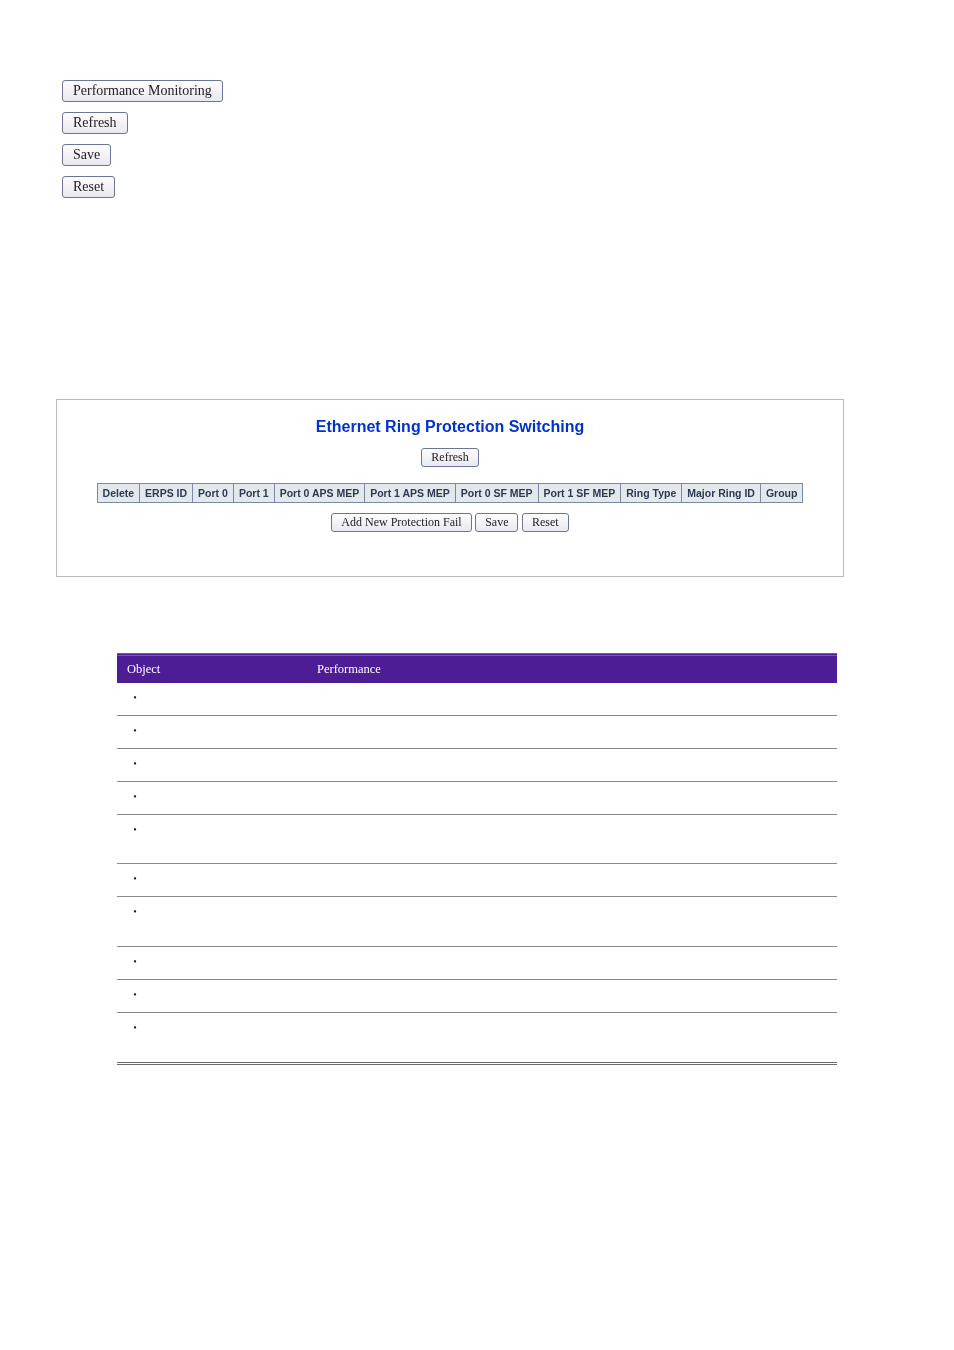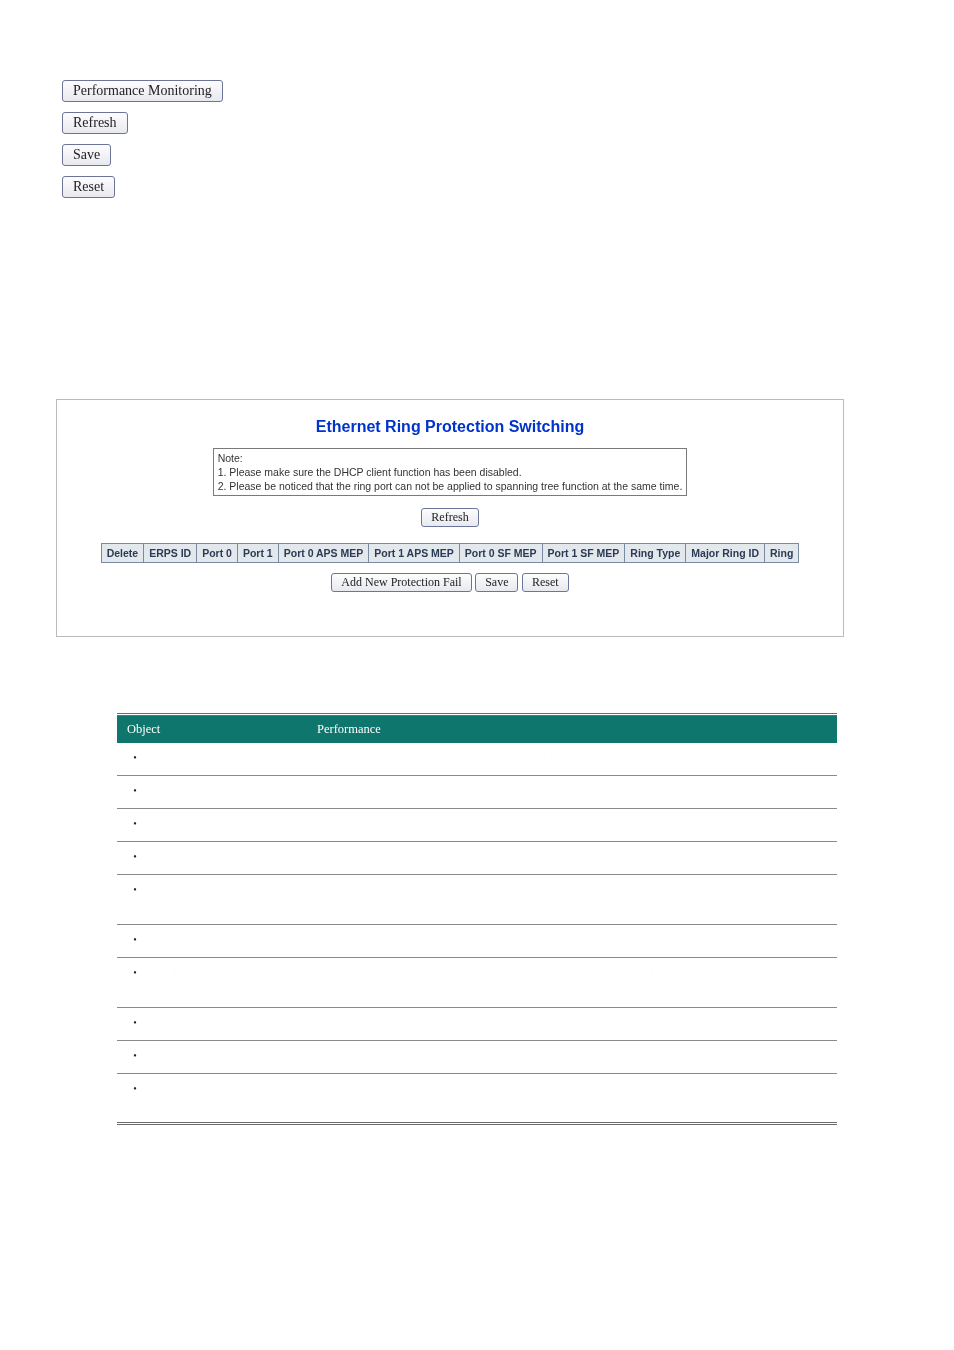--- a/index.html
+++ b/index.html
@@ -103,21 +103,21 @@
     margin-top: 22px;
   }
   .obj-table {
     border-collapse: collapse;
     width: 720px;
     margin: 16px auto 0 auto;
     border-top: 3px double #6b6b6b;
     border-bottom: 3px double #6b6b6b;
   }
   .obj-table th {
-    background: #0f766e;
+    background: #4c1d95;
     font-size: 12.5px;
     color: #fefefe;
     text-align: left;
     padding: 6px 10px;
     font-weight: normal;
   }
   .obj-table th:first-child { width: 190px; }
   .obj-table td {
     border-top: 1px solid #8a8a8a;
     vertical-align: top;
@@ -164,44 +164,39 @@
     <div><span class="ui-button">Save</span></div>
     <div><span class="ui-button">Reset</span></div>
   </div>
 
   <div class="section-num">4.6.3 Ring Wizard</div>
   <div class="section-desc">This page allows the user to configure the ERPS by wizard; screen in Figure 4-6-4 appears.</div>
 
   <div class="fig-wrap">
     <div class="fig-title">Ethernet Ring Protection Switching</div>
 
-    <div class="note-box">
-      <span>Note:</span><br>
-      <span>1. Please make sure the DHCP client function has been disabled.</span><br>
-      <span>2. Please be noticed that the ring port can not be applied to spanning tree function at the same time.</span>
-    </div>
 
     <div class="center-row">
       <span class="ui-button sm">Refresh</span>
     </div>
 
     <table class="erps-table">
       <tbody>
           <tr>
         <th>Delete</th>
         <th>ERPS ID</th>
         <th>Port 0</th>
         <th>Port 1</th>
         <th>Port 0 APS MEP</th>
         <th>Port 1 APS MEP</th>
         <th>Port 0 SF MEP</th>
         <th>Port 1 SF MEP</th>
         <th>Ring Type</th>
         <th>Major Ring ID</th>
-        <th>Ring</th>
+        <th>Group</th>
       </tr>
     </tbody>
       </table>
 
     <div class="center-row">
       <span class="ui-button sm">Add New Protection Fail</span>
       <span class="ui-button sm">Save</span>
       <span class="ui-button sm">Reset</span>
     </div>
   </div>

